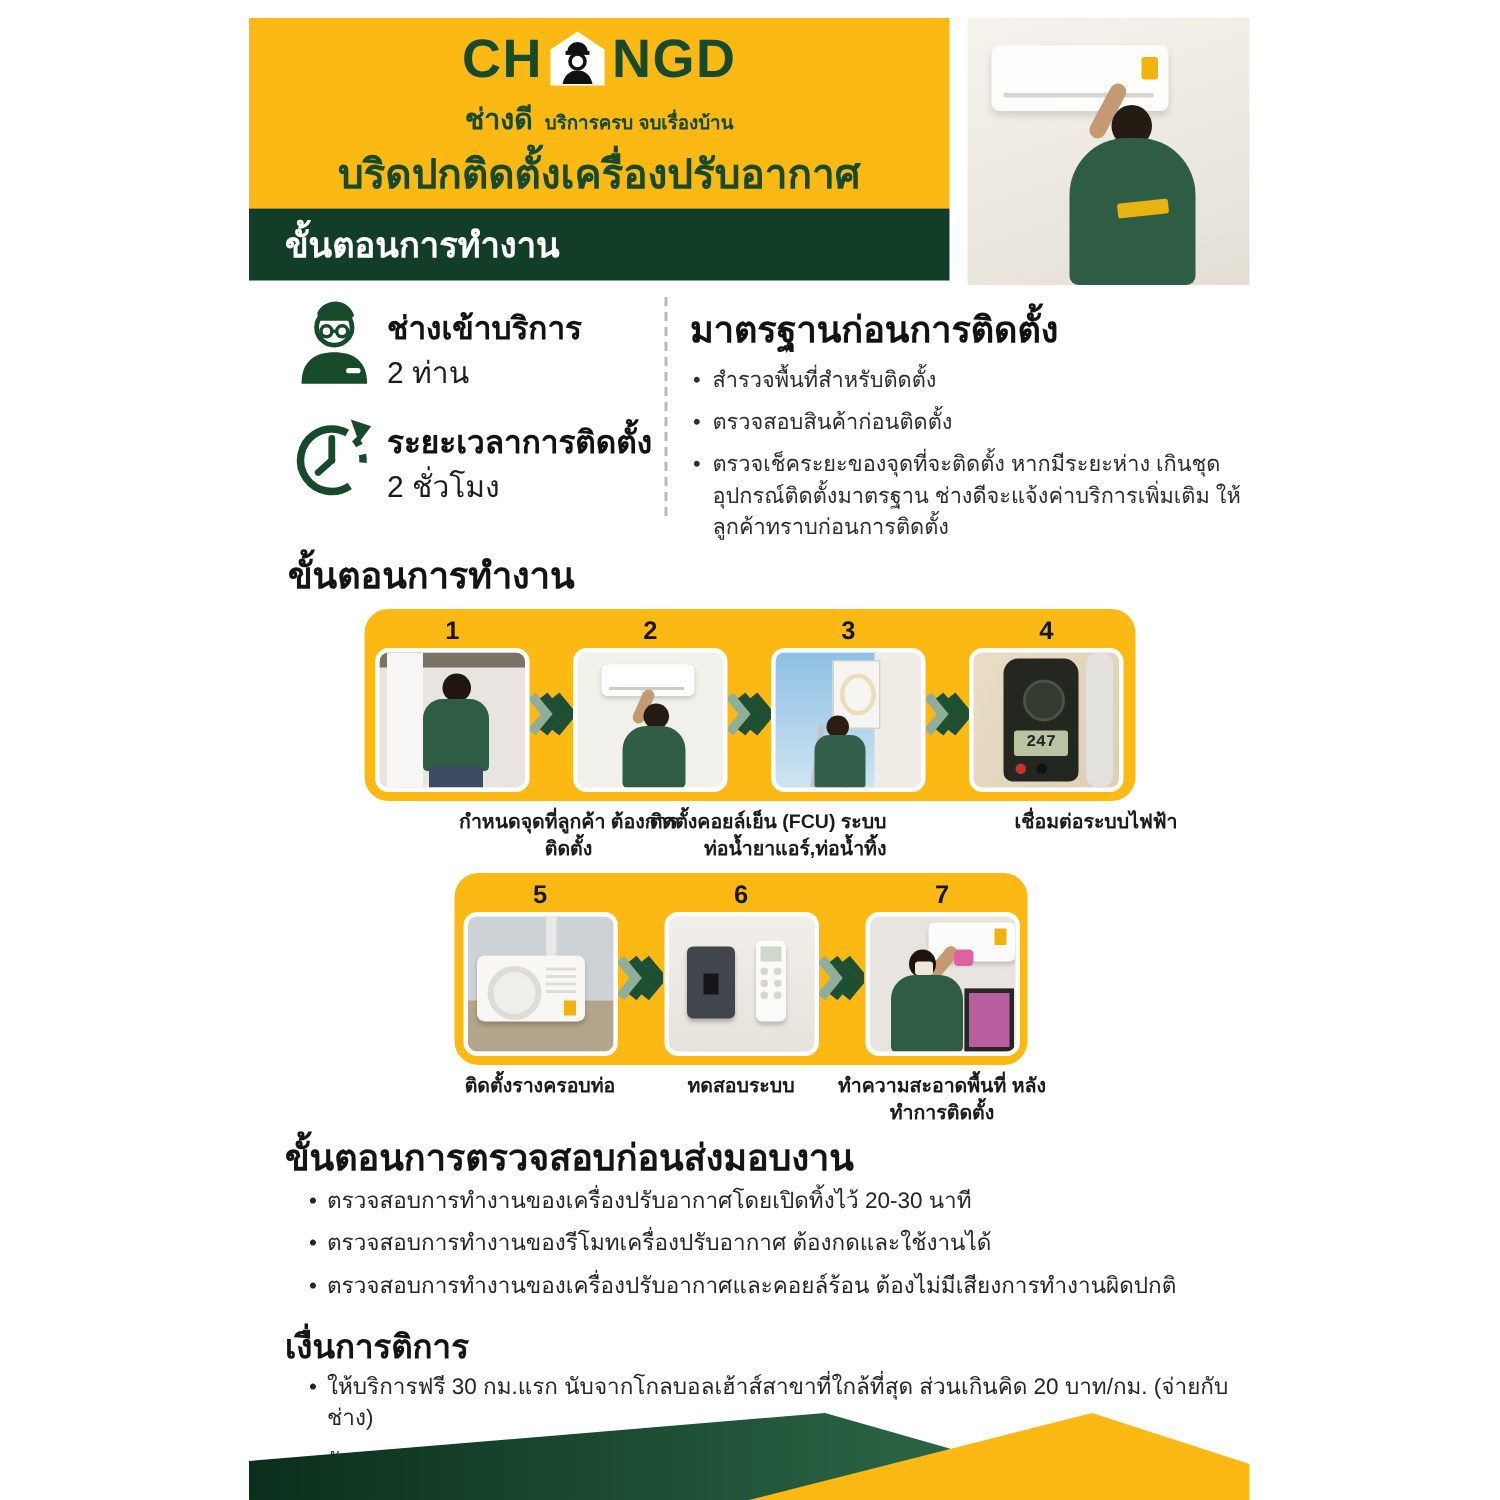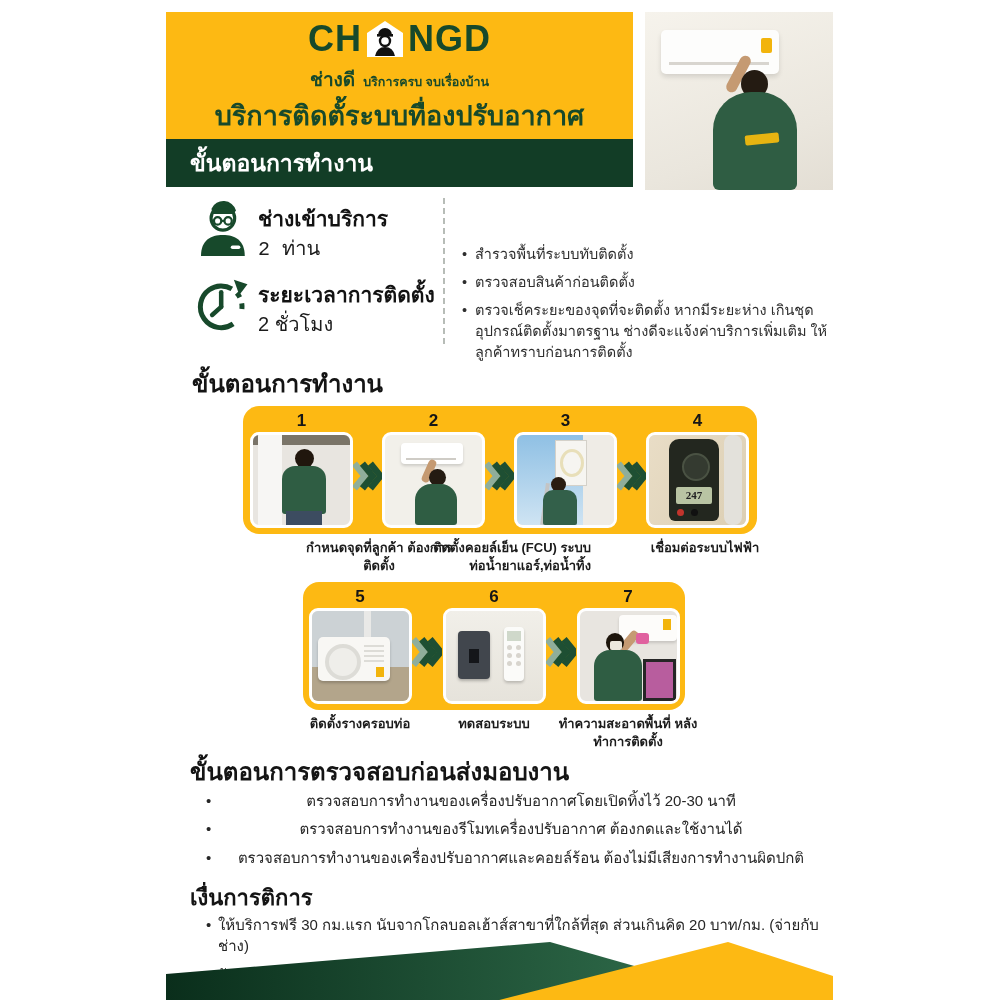--- a/index.html
+++ b/index.html
@@ -71,21 +71,21 @@
   .p3-coil{left:43px;top:14px;width:18px;height:22px;border:3px solid #e8dfb9;border-radius:50%;}
   .p3-ladder{left:26px;top:48px;width:4px;height:42px;background:#c4c4c4;transform:rotate(8deg);}
   .p3-ladder2{left:44px;top:48px;width:4px;height:42px;background:#c4c4c4;transform:rotate(-4deg);}
   .p3-head{left:34px;top:42px;width:15px;height:15px;background:#2a1d11;border-radius:50%;}
   .p3-torso{left:26px;top:55px;width:34px;height:35px;background:#33604a;border-radius:10px 10px 2px 2px;}
   .p4-bg{left:0;top:0;width:100%;height:100%;background:linear-gradient(120deg,#e9ddc6,#dccfb4);}
   .p4-pipe{right:4px;top:0;width:18px;height:100%;background:#e3e1db;border-radius:8px;}
   .p4-meter{left:20px;top:4px;width:50px;height:82px;background:#23271f;border-radius:10px 10px 6px 6px;}
   .p4-dial{left:33px;top:18px;width:24px;height:24px;background:#343a30;border-radius:50%;border:2px solid #4a5243;}
   .p4-screen{left:27px;top:52px;width:36px;height:17px;background:#b9c4a3;border-radius:2px;
-             font-family:Liberation Serif, serif;font-size:11px;font-weight:700;color:#222;text-align:center;line-height:17px;}
+             font-family:Liberation Mono, monospace;font-size:11px;font-weight:700;color:#222;text-align:center;line-height:17px;}
   .p4-btn1{left:28px;top:74px;width:7px;height:7px;background:#c2342c;border-radius:50%;}
   .p4-btn2{left:42px;top:74px;width:7px;height:7px;background:#111;border-radius:50%;}
   .p5-wall{left:0;top:0;width:100%;height:62%;background:#ccd2d5;}
   .p5-floor{left:0;bottom:0;width:100%;height:38%;background:#b3a58b;}
   .p5-pole{left:52px;top:0;width:7px;height:34px;background:#e9e9e7;}
   .p5-cdu{left:6px;top:26px;width:72px;height:44px;background:#f8f7f4;border-radius:5px;box-shadow:0 2px 3px rgba(0,0,0,.2);}
   .p5-fan{left:13px;top:33px;width:28px;height:28px;border:4px solid #dddcd7;border-radius:50%;background:#efeeea;}
   .p5-grille{left:52px;top:34px;width:20px;height:2px;background:#dddcd7;box-shadow:0 5px 0 #dddcd7,0 10px 0 #dddcd7,0 15px 0 #dddcd7;}
   .p5-sticker{left:64px;top:56px;width:8px;height:10px;background:#F2B40C;}
   .p6-bg{left:0;top:0;width:100%;height:100%;background:linear-gradient(#f1efe9,#e6e3db);}
@@ -126,21 +126,21 @@
           <rect x="12" y="14" width="16" height="2.6" fill="#111111"></rect>
           <circle cx="20" cy="21" r="5" fill="none" stroke="#111111" stroke-width="2.4"></circle>
           <path d="M10 36 q2 -9 10 -9 q8 0 10 9 Z" fill="#111111"></path>
         </svg>
         <span class="logo-txt">NGD</span>
       </div>
       <div class="tagline-row">
         <span class="brand-thai">ช่างดี</span>
         <span class="brand-tag">บริการครบ จบเรื่องบ้าน</span>
       </div>
-      <div class="hdr-title">บริการติดตั้ระบบทื่องปรับอากาศ</div>
+      <div class="hdr-title">บริดปกติดตั้งเครื่องปรับอากาศ</div>
     </div>
 
     <div class="banner">ขั้นตอนการทำงาน</div>
 
     <div class="hero">
       <div class="hero-ac abs">
         <div class="hero-ac-slit abs"></div>
         <div class="hero-ac-sticker abs"></div>
       </div>
       <div class="hero-arm abs"></div>
@@ -152,35 +152,36 @@
     <svg class="svg-icon" style="left:28px;top:184px;" width="56" height="62" viewBox="0 0 64 70">
       <path d="M20 14 a15 15 0 0 1 28 2 l-3 4 H21 Z" fill="#17492B"></path>
       <circle cx="33" cy="25" r="13.5" fill="none" stroke="#17492B" stroke-width="3.6"></circle>
       <circle cx="27" cy="28" r="4.2" fill="none" stroke="#17492B" stroke-width="2.6"></circle>
       <circle cx="39" cy="28" r="4.2" fill="none" stroke="#17492B" stroke-width="2.6"></circle>
       <line x1="31" y1="28" x2="35" y2="28" stroke="#17492B" stroke-width="2.4"></line>
       <path d="M8 68 C8 50 19 44 33 44 C47 44 58 50 58 68 Z" fill="#17492B"></path>
       <rect x="42" y="56" width="11" height="4" rx="2" fill="#ffffff"></rect>
     </svg>
     <div class="info-label" style="left:92px;top:190px;">ช่างเข้าบริการ</div>
-    <div class="info-value" style="left:92px;top:220px;font-family:Liberation Mono, monospace;">2 ท่าน</div>
+    <div class="info-value" style="left:92px;top:220px;">2 ท่าน</div>
 
     <svg class="svg-icon" style="left:28px;top:262px;" width="58" height="62" viewBox="0 0 64 68">
       <circle cx="30" cy="36" r="23" fill="none" stroke="#17492B" stroke-width="5.5" stroke-dasharray="98 7 6 7 6 21" transform="rotate(55 30 36)"></circle>
       <line x1="30" y1="36" x2="30" y2="20" stroke="#17492B" stroke-width="5" stroke-linecap="round"></line>
       <line x1="30" y1="36" x2="20" y2="45" stroke="#17492B" stroke-width="5" stroke-linecap="round"></line>
       <path d="M44 6 l15 5 -9 12 z" fill="#17492B"></path>
     </svg>
     <div class="info-label" style="left:92px;top:266px;">ระยะเวลาการติดตั้ง</div>
     <div class="info-value" style="left:92px;top:296px;">2 ชั่วโมง</div>
 
     <div class="divider"></div>
 
+    <div class="std-title">มาตรฐานก่อนการติดตั้ง</div>
     <ul class="std-list">
-      <li>สำรวจพื้นที่ระบบทับติดตั้ง</li>
+      <li>สำรวจพื้นที่สำหรับติดตั้ง</li>
       <li>ตรวจสอบสินค้าก่อนติดตั้ง</li>
       <li>ตรวจเช็คระยะของจุดที่จะติดตั้ง หากมีระยะห่าง เกินชุดอุปกรณ์ติดตั้งมาตรฐาน ช่างดีจะแจ้งค่าบริการเพิ่มเติม ให้ลูกค้าทราบก่อนการติดตั้ง</li>
     </ul>
 
     <div class="sec-title" style="left:26px;top:352px;">ขั้นตอนการทำงาน</div>
 
     <div class="step-box box1">
       <div class="step-cell">
         <div class="step-num">1</div>
         <div class="step-photo">
@@ -243,21 +244,21 @@
           <div class="abs p4-meter"></div>
           <div class="abs p4-dial"></div>
           <div class="abs p4-screen">247</div>
           <div class="abs p4-btn1"></div>
           <div class="abs p4-btn2"></div>
         </div>
       </div>
     </div>
     <div class="caption" style="left:213px;top:527px;">กำหนดจุดที่ลูกค้า ต้องการติดตั้ง</div>
     <div class="caption" style="left:345px;top:527px;text-align:right;">ติดตั้งคอยล์เย็น (FCU) ระบบท่อน้ำยาแอร์,ท่อน้ำทิ้ง</div>
-    <div class="caption" style="left:609px;top:527px;margin-left:-75px;left:534px;">เชื่อมต่อระบบไฟฟ้า</div>
+    <div class="caption" style="left:609px;top:527px;margin-left:-75px;left:534px;text-align:right;">เชื่อมต่อระบบไฟฟ้า</div>
 
     <div class="step-box box2">
       <div class="step-cell">
         <div class="step-num">5</div>
         <div class="step-photo">
           <div class="abs p5-wall"></div>
           <div class="abs p5-floor"></div>
           <div class="abs p5-pole"></div>
           <div class="abs p5-cdu"></div>
           <div class="abs p5-fan"></div>
@@ -302,21 +303,21 @@
           <div class="abs p7-torso"></div>
           <div class="abs p7-frame"></div>
         </div>
       </div>
     </div>
     <div class="caption" style="left:194px;top:703px;">ติดตั้งรางครอบท่อ</div>
     <div class="caption" style="left:328px;top:703px;">ทดสอบระบบ</div>
     <div class="caption" style="left:462px;top:703px;">ทำความสะอาดพื้นที่ หลังทำการติดตั้ง</div>
 
     <div class="sec-title" style="left:24px;top:740px;">ขั้นตอนการตรวจสอบก่อนส่งมอบงาน</div>
-    <ul class="check-list" style="left:38px;top:778px;width:620px;text-align:center;">
+    <ul class="check-list" style="left:38px;top:778px;width:620px;">
       <li>ตรวจสอบการทำงานของเครื่องปรับอากาศโดยเปิดทิ้งไว้ 20-30 นาที</li>
       <li>ตรวจสอบการทำงานของรีโมทเครื่องปรับอากาศ ต้องกดและใช้งานได้</li>
       <li>ตรวจสอบการทำงานของเครื่องปรับอากาศและคอยล์ร้อน ต้องไม่มีเสียงการทำงานผิดปกติ</li>
     </ul>
 
     <div class="sec-title" style="left:24px;top:868px;font-size:22px;">เงื่นการติการ</div>
     <ul class="cond-list" style="left:38px;top:902px;width:622px;">
       <li>ให้บริการฟรี 30 กม.แรก นับจากโกลบอลเฮ้าส์สาขาที่ใกล้ที่สุด ส่วนเกินคิด 20 บาท/กม. (จ่ายกับช่าง)</li>
       <li>รับประกันการติดตั้ง 180 วัน</li>
     </ul>

